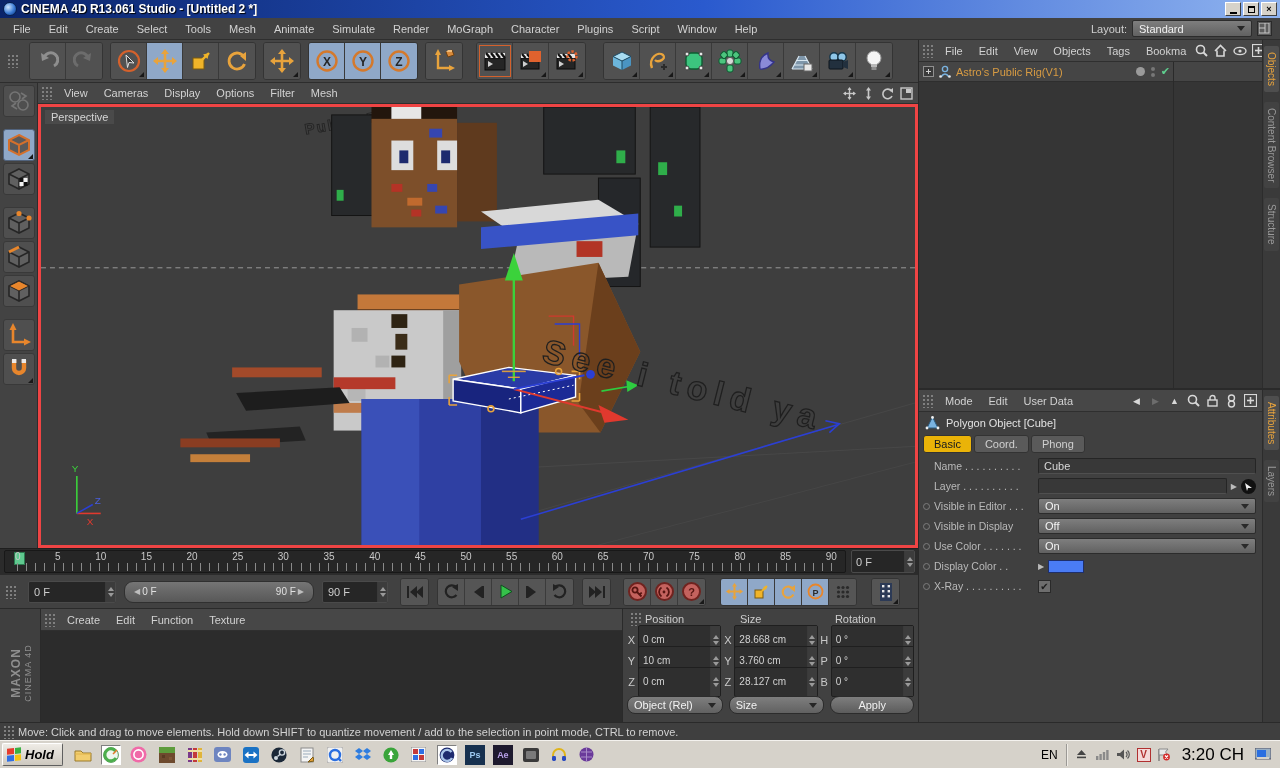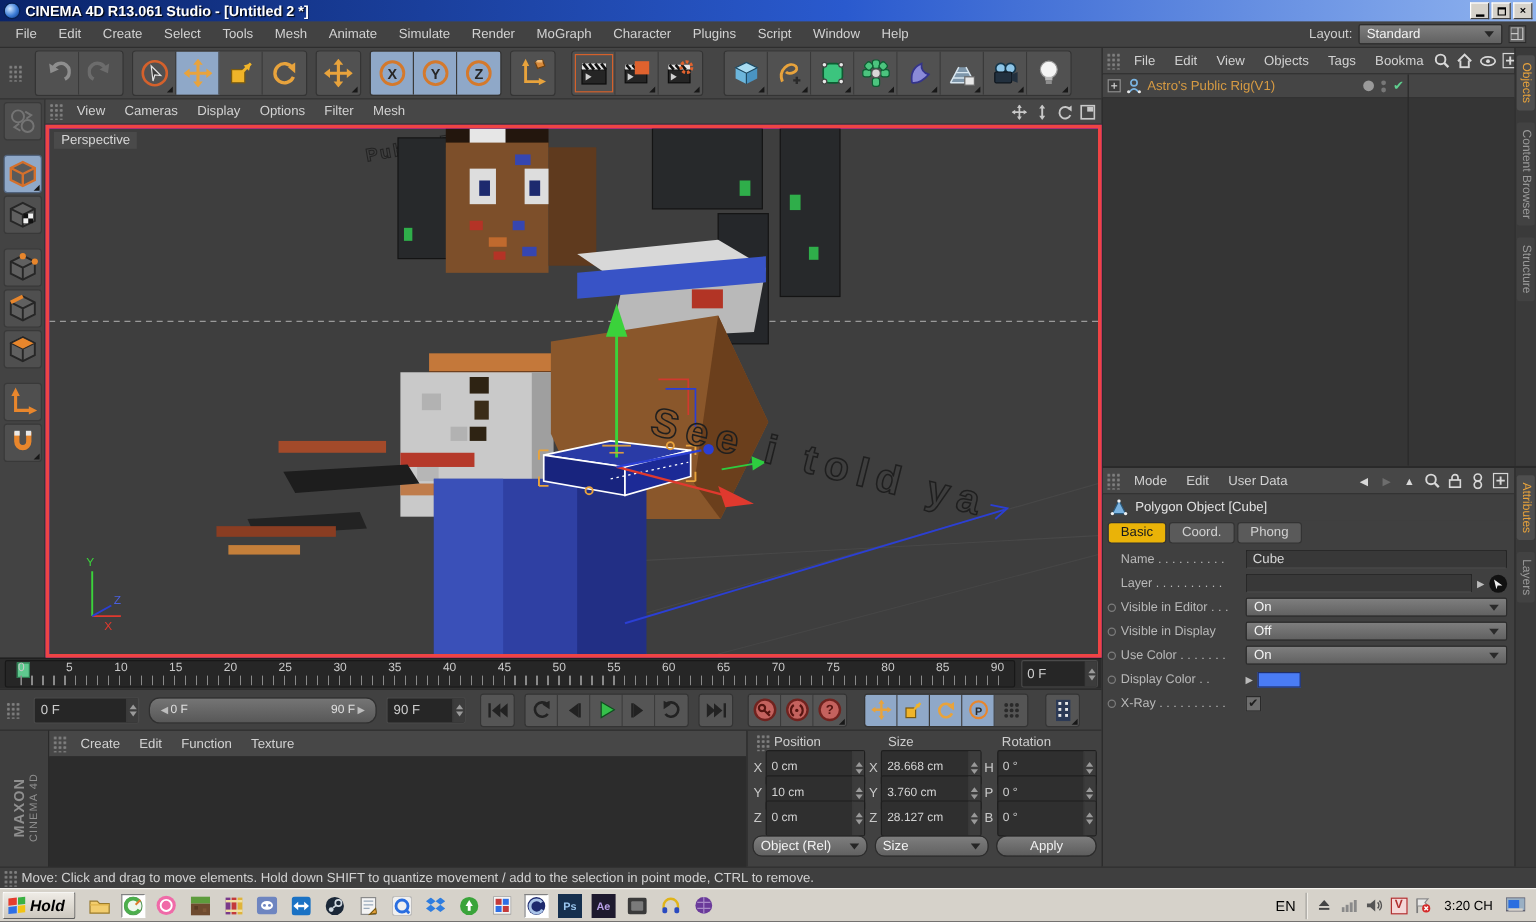--- a/index.html
+++ b/index.html
@@ -143,21 +143,21 @@
 .startbtn .slabel{font-weight:bold;font-style:italic;font-size:13px}
 .winflag{width:14px;height:13px;display:grid;grid-template-columns:1fr 1fr;grid-template-rows:1fr 1fr;gap:1px;transform:skewY(-6deg)}
 .winflag i{display:block}
 .ql{display:flex;align-items:flex-end;gap:8px;margin-left:10px}
 .qlicon{width:20px;height:20px;display:flex;align-items:center;justify-content:center;cursor:pointer}
 .qlactive{background:#fff;border:1px solid;border-color:#808080 #fff #fff #808080;padding:1px}
 .tray{margin-left:auto;display:flex;align-items:center;height:24px}
 .lang{padding:0 8px;font-size:12px}
 .traybox{display:flex;align-items:center;gap:6px;height:22px;border-left:2px groove #efece6;padding:0 6px}
 .trayicon{width:15px;height:15px;display:flex;align-items:center;justify-content:center;cursor:pointer}
-.clock{font-size:11px;padding:0 4px;white-space:nowrap}
+.clock{font-size:17px;padding:0 4px;white-space:nowrap}
 .showdesk{width:18px;height:20px;display:flex;align-items:center;justify-content:center;cursor:pointer}
 svg{display:block}
 </style>
 </head>
 <body>
 
 <div class="titlebar">
   <span class="appicon"></span>
   <span class="ttext">CINEMA 4D R13.061 Studio - [Untitled 2 *]</span>
   <span class="winbtns">

